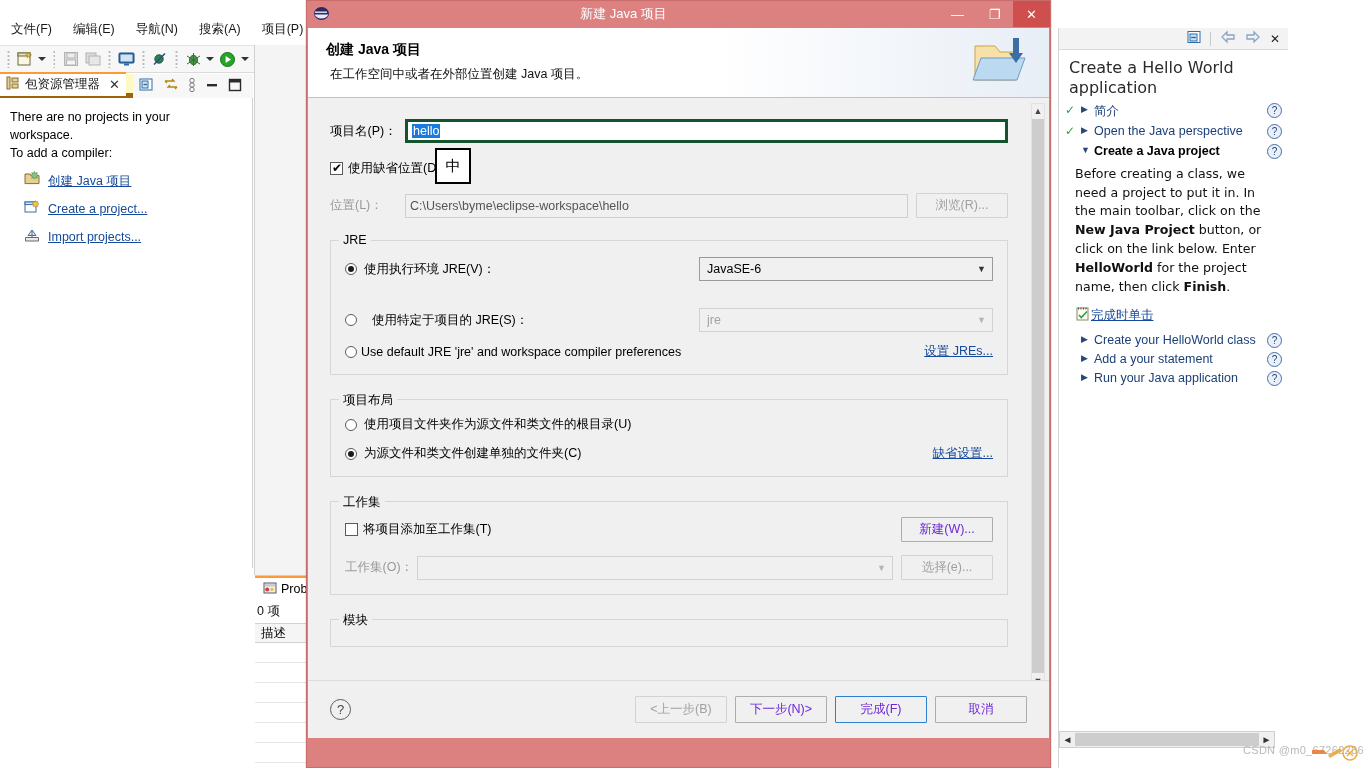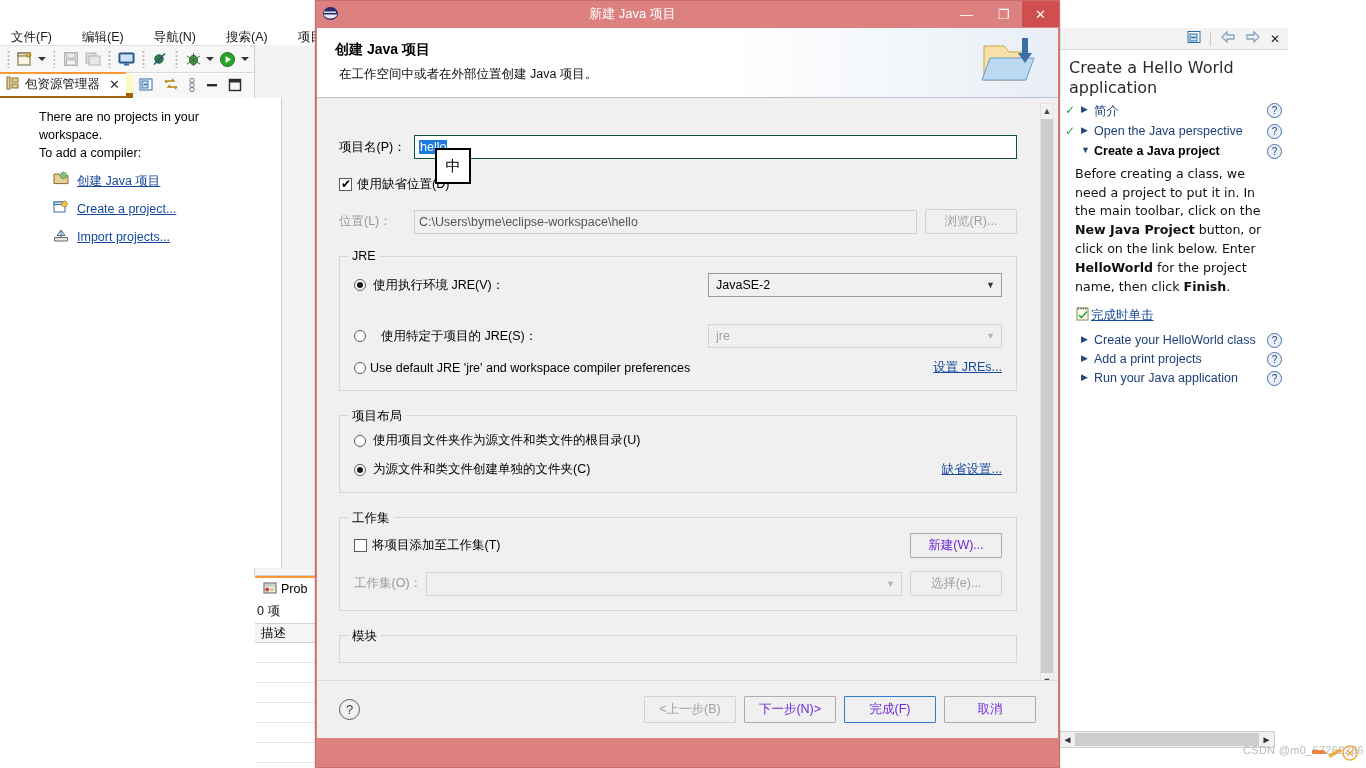--- a/index.html
+++ b/index.html
@@ -11,22 +11,22 @@
     font-size: 12px;
     background: #ffffff;
     -webkit-font-smoothing: antialiased;
   }
   #root { position: relative; width: 1366px; height: 768px; }
 
   
   .ide-bg { position:absolute; left:0; top:0; width:1366px; height:768px; background:#ffffff; }
 
   .menubar {
-    position:absolute; left:0; top:26px; width:320px; height:22px;
-    display:flex; align-items:center; gap:16px; padding-left:4px;
+    position:absolute; left:0; top:18px; width:320px; height:22px;
+    display:flex; align-items:center; gap:7px; padding-left:4px;
     font-size:12.5px; color:#1a1a1a;
   }
   .menubar .mi { padding:2px 7px; white-space:nowrap; }
 
   .toolbar {
     position:absolute; left:0; top:45px; width:320px; height:28px;
     border-top:1px solid #e3e3e3; border-bottom:1px solid #dadada;
     background:#f7f7f7;
     display:flex; align-items:center; padding-left:4px; gap:2px;
   }
@@ -47,21 +47,21 @@
     display:flex; align-items:center; gap:5px; height:24px; padding:0 6px;
     background:#ffffff; border-top:2px solid #ff9933; font-size:12.5px; color:#111;
   }
   .view-tab .xclose { color:#333; font-size:13px; margin-left:4px; }
   .view-actions { position:absolute; left:133px; top:74px; width:120px; height:24px;
      display:flex; align-items:center; gap:9px; padding-left:6px; background:#f7f7f7;}
 
   .view-body {
     position:absolute; left:0; top:98px; width:253px; height:470px;
     background:#ffffff; border-right:1px solid #cfcfcf;
-    padding:10px 10px 0 10px; font-size:12.5px; color:#000; line-height:1.45;margin-left:29px;
+    padding:10px 10px 0 10px; font-size:12.5px; color:#000; line-height:1.45;
   }
   .link-row { display:flex; align-items:center; gap:8px; margin-top:9px; padding-left:14px; }
   .hyper { color:#16499c; text-decoration:underline; cursor:pointer; font-size:12.5px; }
 
   
   .prob-view { position:absolute; left:255px; top:575px; width:60px; height:193px; background:#ffffff;
      border-top:1px solid #cfcfcf; overflow:hidden; }
   .prob-tab { height:24px; background:#fff; border-top:2px solid #ff9933; display:flex; align-items:center; gap:4px; padding-left:8px; font-size:12.5px;}
   .prob-count { font-size:12.5px; padding:3px 2px 3px 2px; color:#111; }
   .prob-head { height:20px; border-top:1px solid #d2d2d2; border-bottom:1px solid #d2d2d2; background:#f5f5f5; display:flex; align-items:center; padding-left:6px; font-size:12.5px;}
@@ -98,21 +98,21 @@
   .cheat-scroll { position:absolute; left:0; bottom:20px; width:216px; height:17px;
      background:#f0f0f0; border:1px solid #cfcfcf; display:flex; align-items:center; }
   .cheat-scroll .sb-arrow { width:15px; text-align:center; font-size:10px; color:#333; }
   .cheat-scroll .sb-thumb { flex:1; height:13px; background:#cdcdcd; }
 
   
   .right-edge { position:absolute; left:1288px; top:0; width:78px; height:768px; background:#ffffff; }
 
   
   .dlg {
-    position:absolute; left:315px; top:0px; width:745px; height:768px;
+    position:absolute; left:306px; top:0px; width:745px; height:768px;
     background:#dd8080; border:1px solid #c86c6c;
     box-shadow: 0 0 0 1px rgba(0,0,0,0.08);
   }
   .dlg-title {
     height:26px; display:flex; align-items:center; color:#ffffff;
     font-size:13px; position:relative;
   }
   .dlg-title .appicon { position:absolute; left:6px; top:4px; width:17px; height:17px; }
   .dlg-title .t { width:100%; text-align:center; padding-right:110px; }
   .dlg-wc { position:absolute; right:0; top:0; height:26px; display:flex; }
@@ -134,21 +134,21 @@
     position:absolute; left:0; top:71px; width:741px; height:595px; background:#f0f0f0;
     overflow:hidden;
   }
   .page-inner { position:absolute; left:0; top:0; width:722px; padding:18px 22px 0 22px; }
 
   .row { display:flex; align-items:center; }
   .lbl { font-size:12.5px; color:#000; white-space:nowrap; }
   .lbl.dis { color:#9a9a9a; }
 
   .txt {
-    height:24px; border:1px solid #14532d; background:#ffffff; font-size:12.5px;
+    height:24px; border:3px solid #14532d; background:#ffffff; font-size:12.5px;
     padding:2px 4px; color:#000; display:flex; align-items:center;
   }
   .txt.dis { border:1px solid #cfcfcf; background:#f0f0f0; color:#555; }
   .sel-text { background:#1a7ae0; color:#fff; padding:0 1px; }
 
   .btn {
     height:25px; border:1px solid #adadad; background:#f0f0f0; font-size:12.5px;
     display:flex; align-items:center; justify-content:center; color:#6d28d9; padding:0 10px;
     border-radius:1px;
   }
@@ -478,21 +478,21 @@
 
       <div class="cs-item">
         <span class="cs-check"></span>
         <span class="cs-tri">▶</span>
         <span class="cs-label">Create your HelloWorld class</span>
         <span class="cs-help">?</span>
       </div>
       <div class="cs-item">
         <span class="cs-check"></span>
         <span class="cs-tri">▶</span>
-        <span class="cs-label">Add a print projects</span>
+        <span class="cs-label">Add a your statement</span>
         <span class="cs-help">?</span>
       </div>
       <div class="cs-item">
         <span class="cs-check"></span>
         <span class="cs-tri">▶</span>
         <span class="cs-label">Run your Java application</span>
         <span class="cs-help">?</span>
       </div>
 
       <div class="cheat-scroll">
@@ -538,21 +538,21 @@
             <path d="M10 22h44l-8 22H2z" fill="#bcd9f2" stroke="#6f9bc4"></path>
             <rect x="42" y="2" width="6" height="18" fill="#3a6ea5"></rect>
             <polygon points="38,17 52,17 45,27" fill="#3a6ea5"></polygon>
           </svg>
         </div>
       </div>
 
       <div class="dlg-page">
         <div class="page-inner">
 
-          <div class="row" style="margin-top:18px;justify-content:space-between;">
+          <div class="row" style="margin-top:2px;justify-content:space-between;">
             <span class="lbl" style="width:70px;">项目名(P)：</span>
             <span class="txt" style="flex:1; margin-left:5px;">
               <span class="sel-text">hello</span>
             </span>
           </div>
 
           <div class="row" style="margin-top:17px; gap:5px;">
             <span class="cb on"></span>
             <span class="lbl">使用缺省位置(D)</span>
           </div>
@@ -565,21 +565,21 @@
             <span class="btn dis" style="width:92px; margin-left:8px;">浏览(R)...</span>
           </div>
 
           <div class="group" style="margin-top:22px; padding:16px 14px 14px 14px;">
             <span class="gtitle">JRE</span>
 
             <div class="row" style="gap:7px;">
               <span class="radio on"></span>
               <span class="lbl">使用执行环境 JRE(V)：</span>
               <span class="combo" style="width:294px; margin-left:auto;">
-                <span class="cv">JavaSE-2</span>
+                <span class="cv">JavaSE-6</span>
                 <span class="chev">▼</span>
               </span>
             </div>
 
             <div class="row" style="gap:15px; margin-top:27px;">
               <span class="radio"></span>
               <span class="lbl">使用特定于项目的 JRE(S)：</span>
               <span class="combo dis" style="width:294px; margin-left:auto;">
                 <span class="cv">jre</span>
                 <span class="chev dis">▼</span>

